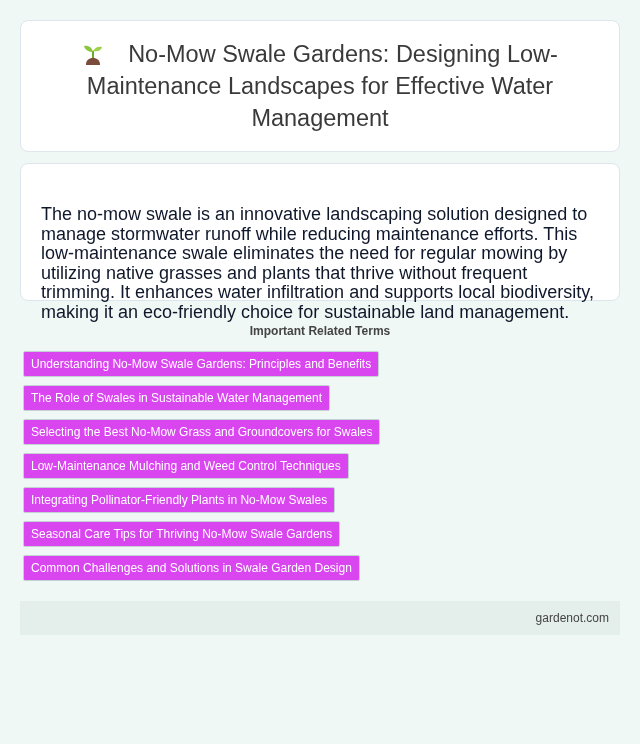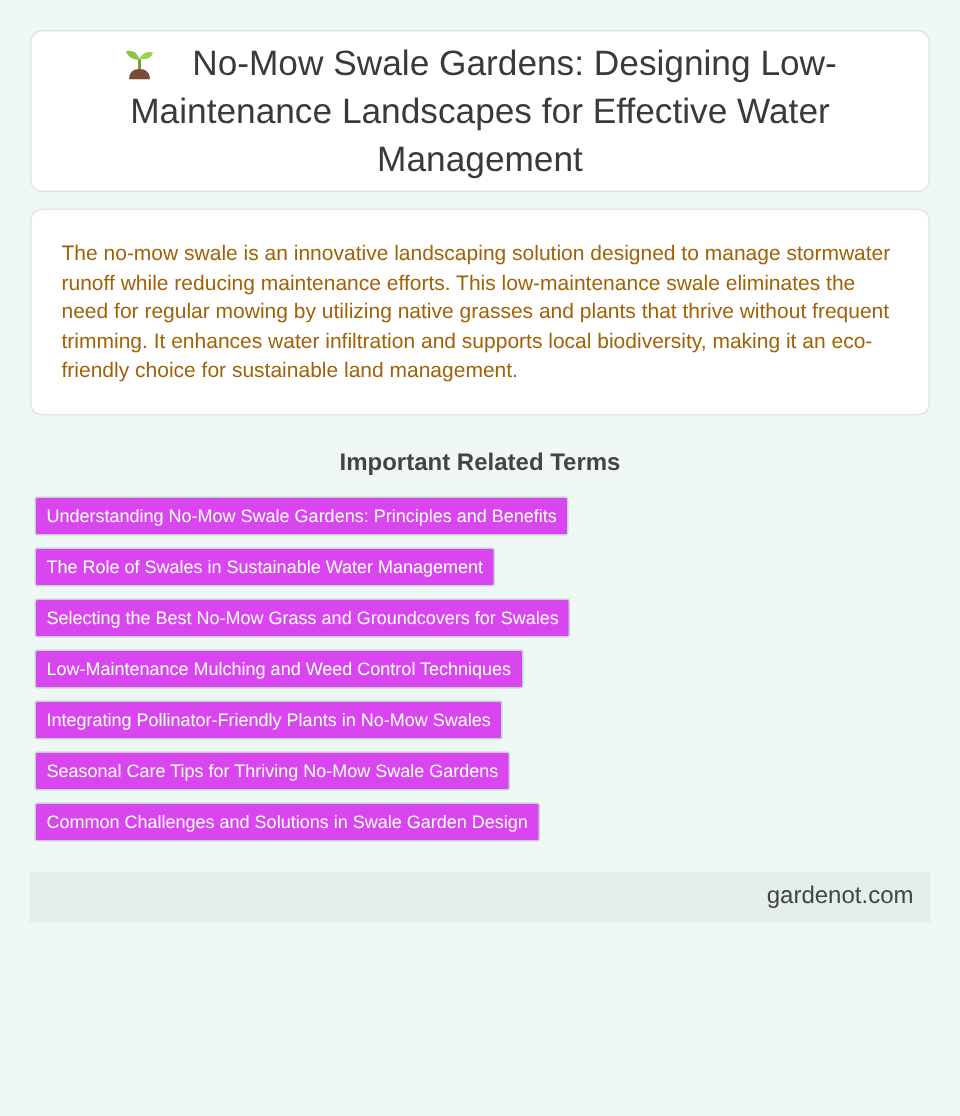--- a/index.html
+++ b/index.html
@@ -12,21 +12,21 @@
     }
     .page {
       padding: 20px 20px 0 20px;
     }
     .card {
       background: #ffffff;
       border: 1px solid #dde6ec;
       border-radius: 8px;
     }
     .title-card {
-      height: 108px;
+      height: 132px;
       padding: 20px 60px;
       display: flex;
       align-items: center;
       justify-content: center;
       text-align: center;
     }
     .title {
       font-size: 23.5px;
       font-weight: normal;
       line-height: 32px;
@@ -38,27 +38,28 @@
       height: 22px;
       vertical-align: -3px;
       margin-right: 24px;
     }
     .desc-card {
       margin-top: 11px;
       padding: 19px 20px 20px 20px;
       height: 138px;
     }
     .desc {
-      font-size: 14px;
+      font-size: 18px;
       line-height: 19.5px;
-      color: #a16207;
+      color: #0f172a;
+      margin-top: 22px;
     }
     .terms-heading {
       text-align: center;
-      font-size: 16px;
+      font-size: 12px;
       color: #444;
       margin-top: 23px;
       margin-bottom: 13px;
     }
     .terms {
       display: flex;
       flex-direction: column;
       align-items: flex-start;
       padding-left: 3px;
     }
@@ -76,21 +77,21 @@
       white-space: nowrap;
     }
     .footer {
       margin-top: 12px;
       height: 34px;
       background: #e4efec;
       display: flex;
       align-items: center;
       justify-content: flex-end;
       padding-right: 11px;
-      font-size: 16px;
+      font-size: 12px;
       color: #444;
     }
   </style>
 </head>
 <body>
 
 <div class="page">
 
   <div class="card title-card">
     <h1 class="title">

